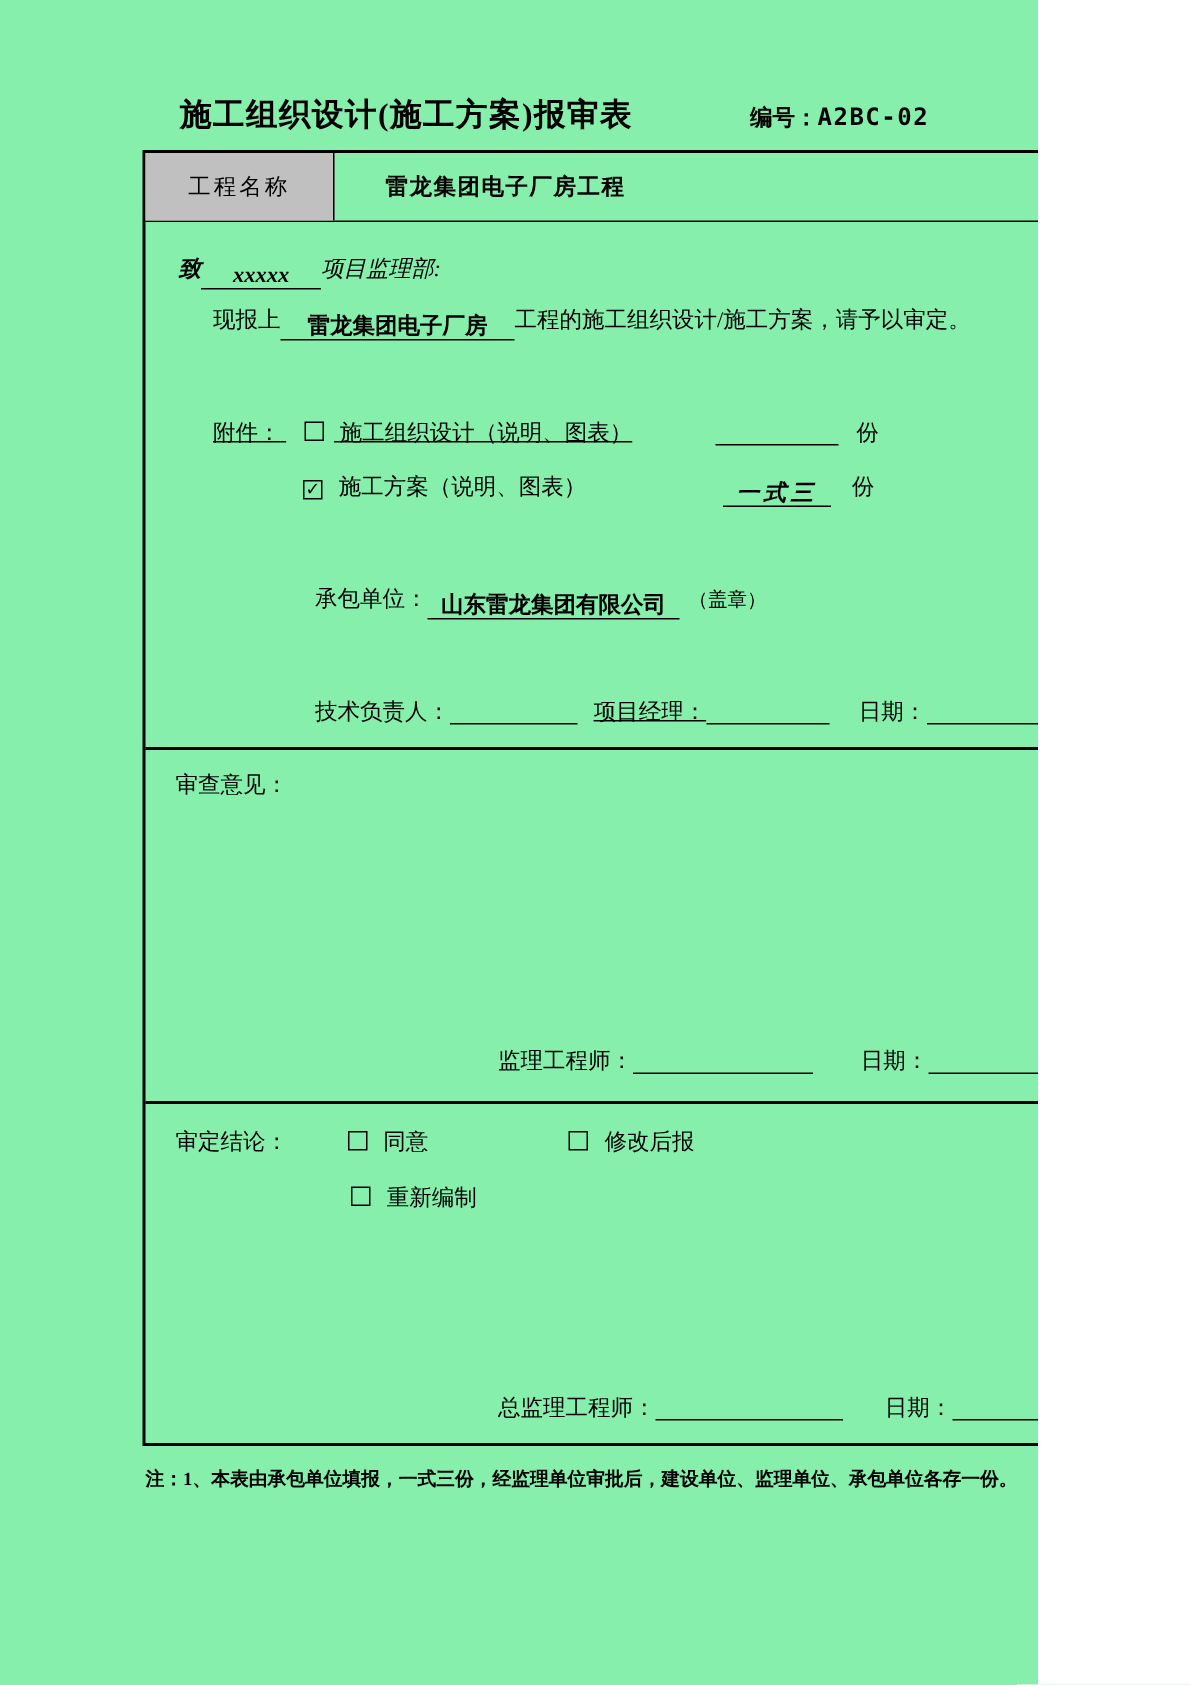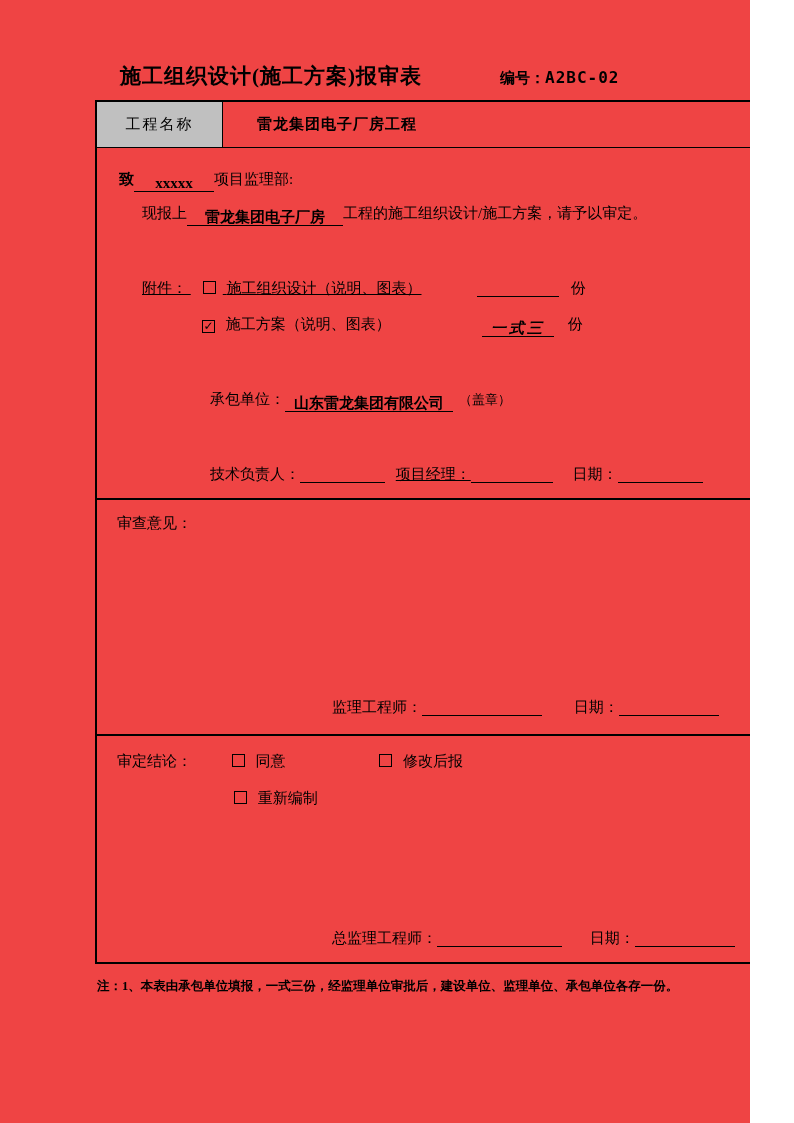--- a/index.html
+++ b/index.html
@@ -2,21 +2,21 @@
 <html><head>
 <meta charset="utf-8">
 <style>
   * { margin:0; padding:0; box-sizing:border-box; }
   html,body { background:#ffffff; }
   body {
     width:794px; height:1123px;
     font-family:"Liberation Serif","DejaVu Serif",serif;
     color:#000;
   }
-  .page { position:relative; width:750px; height:1123px; background:#ef4444; overflow:hidden; }
+  .page { position:relative; width:692px; height:1123px; background:#86efac; overflow:hidden; }
 
   
   .title {
     position:absolute; top:62px; left:120px;
     font-size:21px; font-weight:bold; letter-spacing:1px;
   }
   .docno {
     position:absolute; top:68px; left:500px;
     font-size:15px; font-weight:bold;
   }
@@ -85,21 +85,21 @@
 
   <div class="form-table">
 
     <div class="row-project">
       <div class="cell-label">工程名称</div>
       <div class="cell-value">雷龙集团电子厂房工程</div>
     </div>
 
     <div class="sec sec-main">
 
-      <div class="abs" style="top:22px; left:22px;">
+      <div class="abs" style="top:22px; left:22px;font-style:italic;">
         <span class="b">致</span><span class="blank" style="width:80px;"><span class="fill">xxxxx</span></span><span>项目监理部:</span>
       </div>
 
       <div class="abs" style="top:56px; left:45px;">
         <span>现报上</span><span class="blank" style="width:156px;"><span class="fill">雷龙集团电子厂房</span></span><span>工程的施工组织设计/施工方案，请予以审定。</span>
       </div>
 
       <div class="abs" style="top:131px; left:45px;text-decoration:underline;">
         <span>附件：</span>
         <span class="cb" style="margin-left:12px;"></span>

